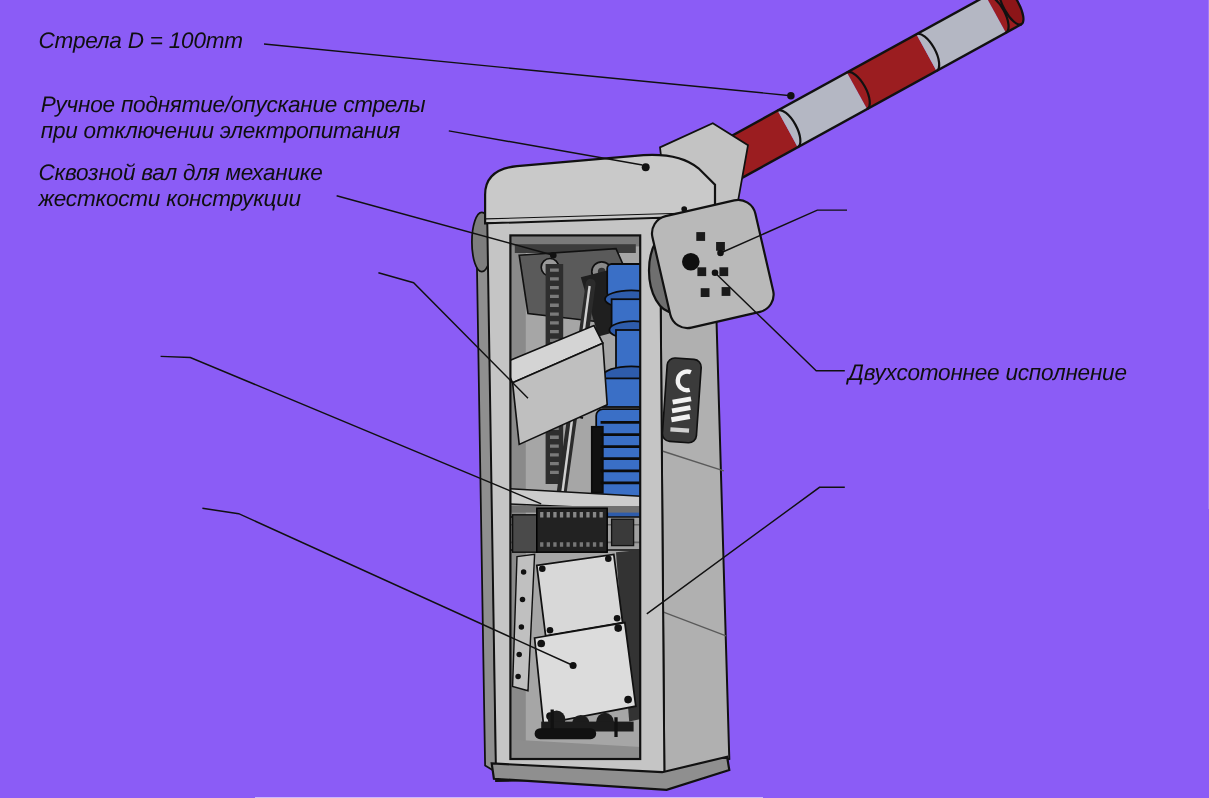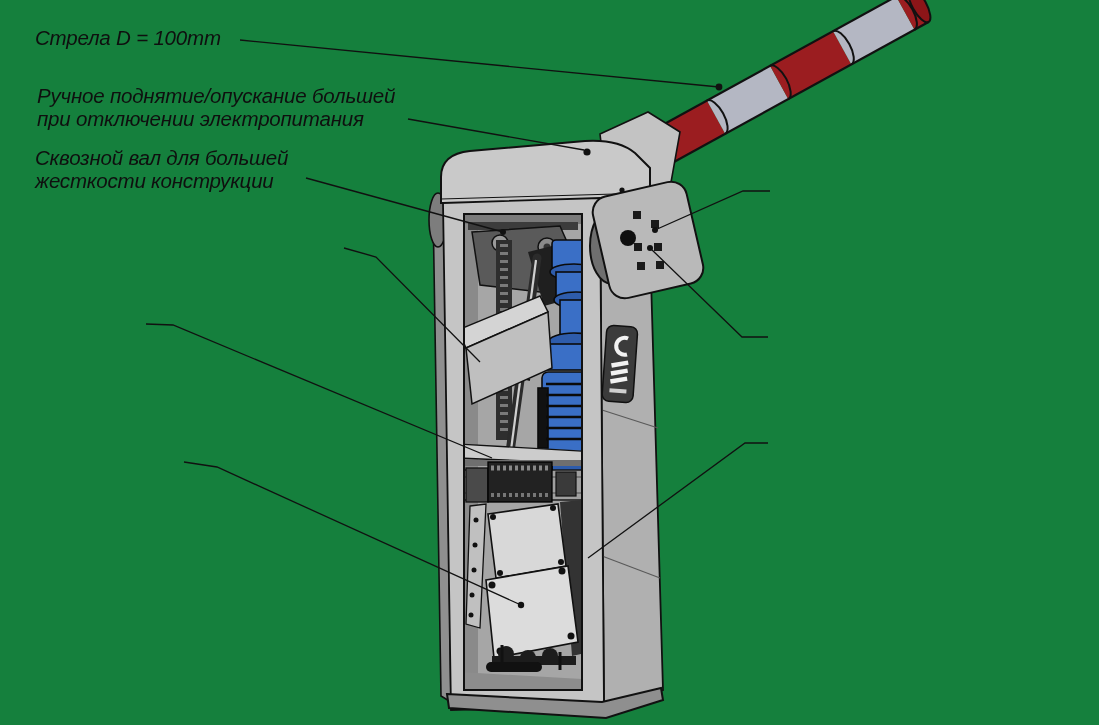--- a/index.html
+++ b/index.html
@@ -1,16 +1,16 @@
 <!DOCTYPE html>
 <html><head>
 <meta charset="utf-8">
 <style>
   html,body{margin:0;padding:0;background:#ffffff;}
-  .stage{position:relative;width:1099px;height:725px;background:#15803d;overflow:hidden;
+  .stage{position:relative;width:1099px;height:725px;background:#8b5cf6;overflow:hidden;
          font-family:"Liberation Sans",sans-serif;}
   .stage svg{position:absolute;left:0;top:0;}
   .callout{position:absolute;font-style:italic;font-size:20.5px;line-height:23px;
            color:#0f0f0f;white-space:pre-line;letter-spacing:-0.2px;}
 </style>
 </head>
 <body>
 
 <div class="stage">
 
@@ -218,18 +218,19 @@
   <g fill="#111">
     <circle cx="719" cy="87" r="3.4"></circle>
     <circle cx="503" cy="232" r="3"></circle>
     <circle cx="521" cy="605" r="3.2"></circle>
     <circle cx="655" cy="230" r="3"></circle>
     <circle cx="650" cy="248" r="3"></circle>
   </g>
 </svg>
 
 <div class="callout" style="left:35px;top:26px">Стрела D = 100mm</div>
-<div class="callout" style="left:37px;top:84px">Ручное поднятие/опускание большей
+<div class="callout" style="left:37px;top:84px">Ручное поднятие/опускание стрелы
 при отключении электропитания</div>
-<div class="callout" style="left:35px;top:146px">Сквозной вал для большей
+<div class="callout" style="left:35px;top:146px">Сквозной вал для механике
 жесткости конструкции</div>
+<div class="callout" style="left:771px;top:327px">Двухсотоннее исполнение</div>
 
 </div>
 
 </body></html>

